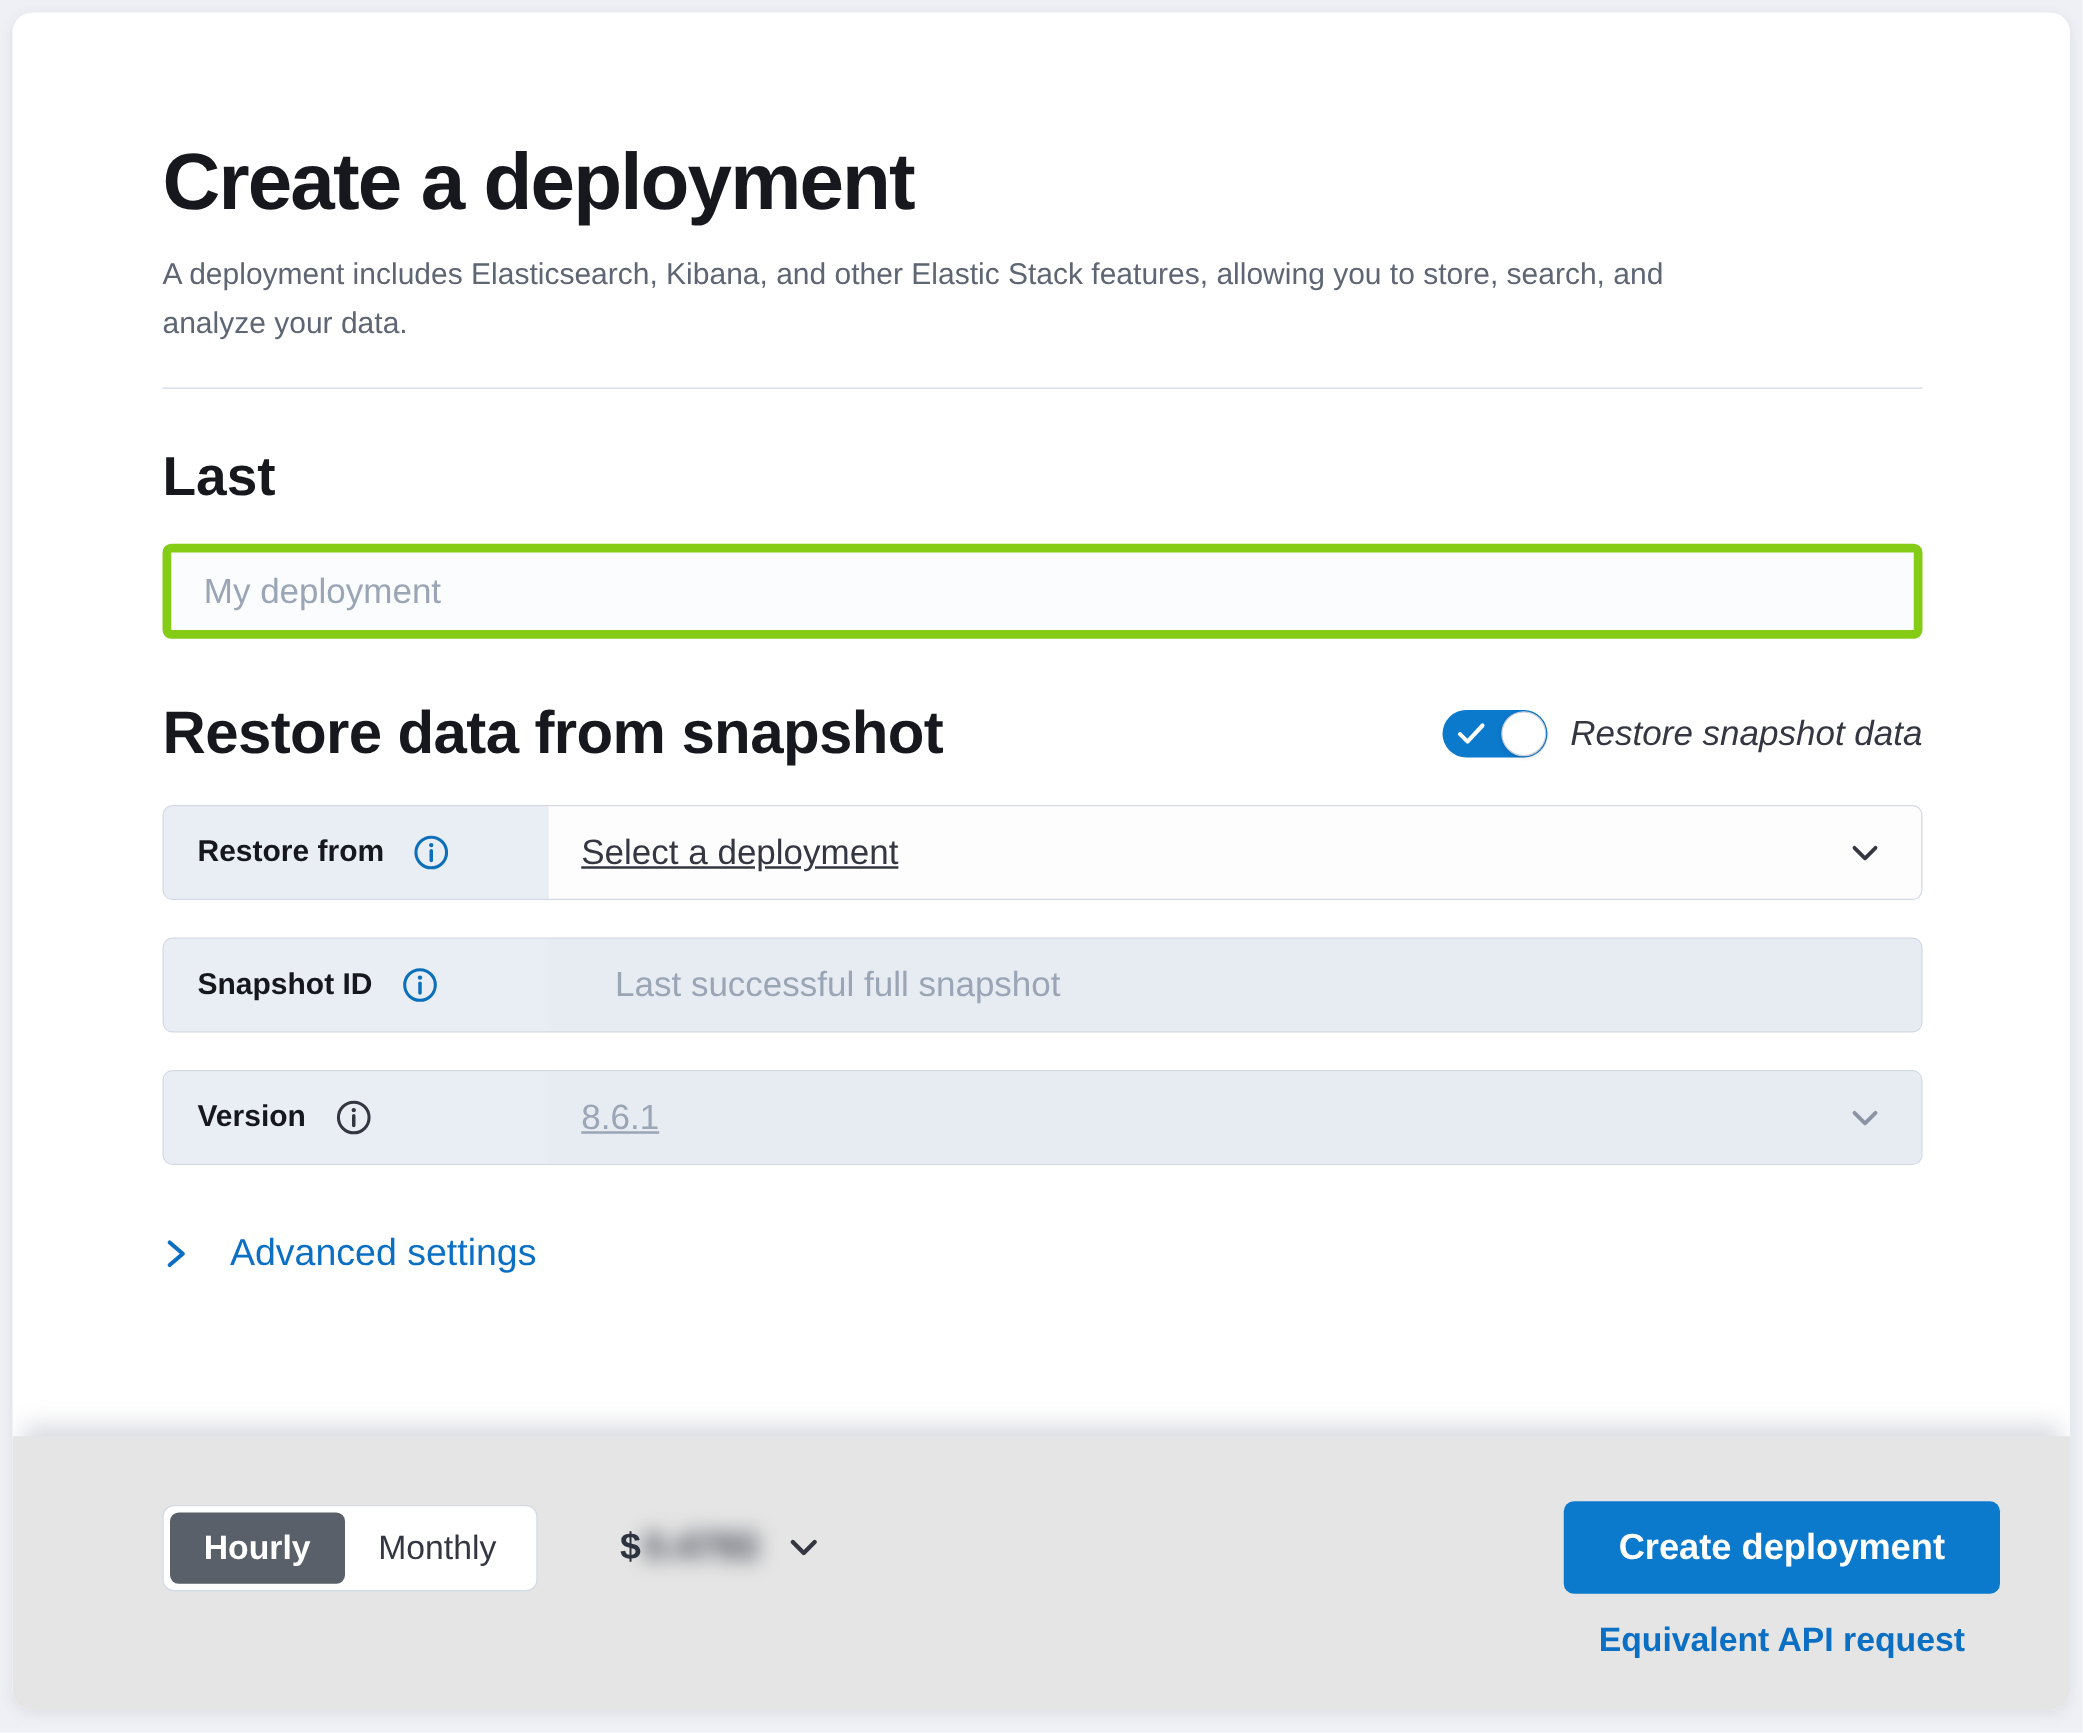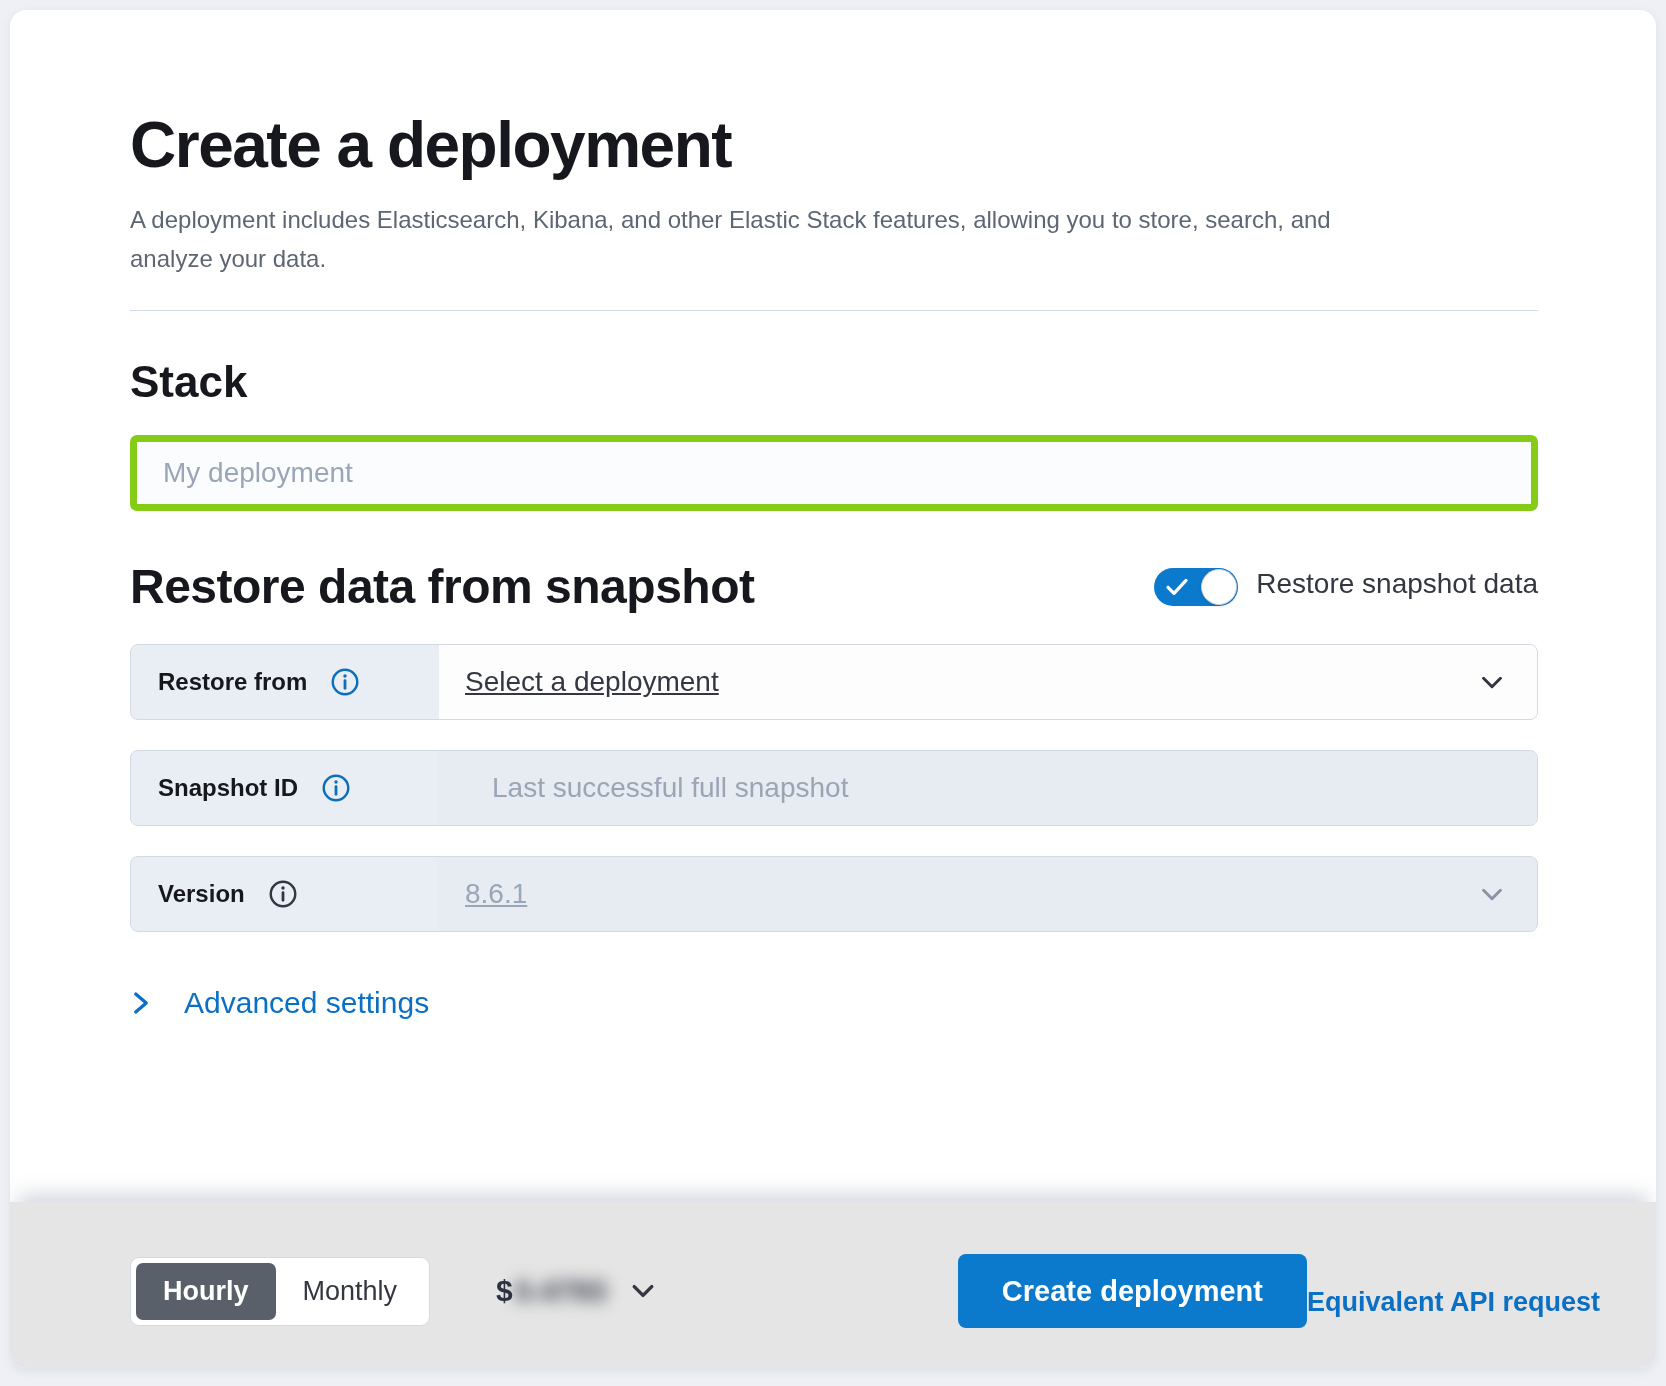--- a/index.html
+++ b/index.html
@@ -73,22 +73,23 @@
     align-items:center;
   }
   h2.restore-heading {
     font-size:48px;
     font-weight:700;
     color:#16181d;
     letter-spacing:-0.5px;
   }
   .toggle-wrap {
     display:flex;
-    align-items:flex-start;
+    align-items:center;
     gap:18px;
+    font-style:italic;
   }
   .switch {
     position:relative;
     width:84px; height:38px;
     border-radius:19px;
     background:#0b79cc;
     cursor:pointer;
     flex:0 0 auto;
   }
   .switch .check-icon {
@@ -225,20 +226,21 @@
   .price .cur { font-size:30px; font-weight:700; color:#2e3340; }
   .price .amount {
     font-size:30px; font-weight:700; color:#2e3340;
     filter:blur(8px);
     margin-left:2px;
   }
   .price .chevD { width:28px; height:28px; color:#343741; margin-left:22px; }
 
   .footer-right {
     display:flex;
+    flex-direction:column;
     align-items:center;
   }
   .create-btn {
     font-family:inherit;
     height:74px;
     padding:0 44px;
     background:#0b79cc;
     color:#ffffff;
     font-size:29px;
     font-weight:700;
@@ -258,21 +260,21 @@
 </head>
 <body>
 
 <div class="card">
   <div class="content">
 
     <h1 class="page-title">Create a deployment</h1>
     <p class="subtitle">A deployment includes Elasticsearch, Kibana, and other Elastic Stack features, allowing you to store, search, and analyze your data.</p>
     <hr class="divider">
 
-    <h2 class="name-heading">Stack</h2>
+    <h2 class="name-heading">Last</h2>
     <input class="name-input" type="text" placeholder="My deployment" style="">
 
     <div class="section-header">
       <h2 class="restore-heading">Restore data from snapshot</h2>
       <div class="toggle-wrap">
         <div class="switch">
           <svg class="check-icon" viewBox="0 0 16 14" fill="none">
             <path d="M2 7.2 L6 11.2 L14 2.6" stroke="currentColor" stroke-width="2.2" stroke-linecap="round" stroke-linejoin="round"></path>
           </svg>
           <div class="knob"></div>

